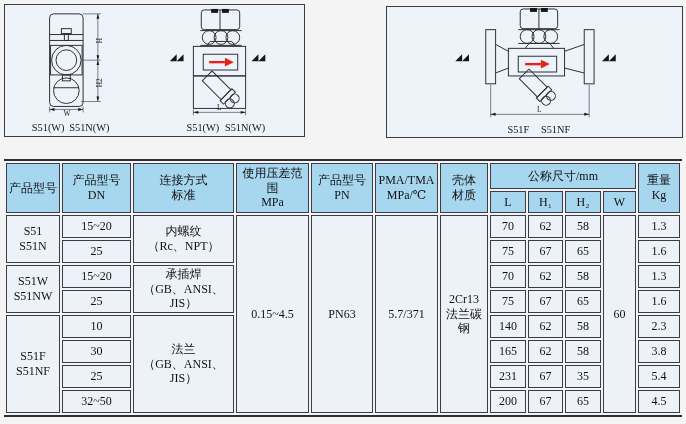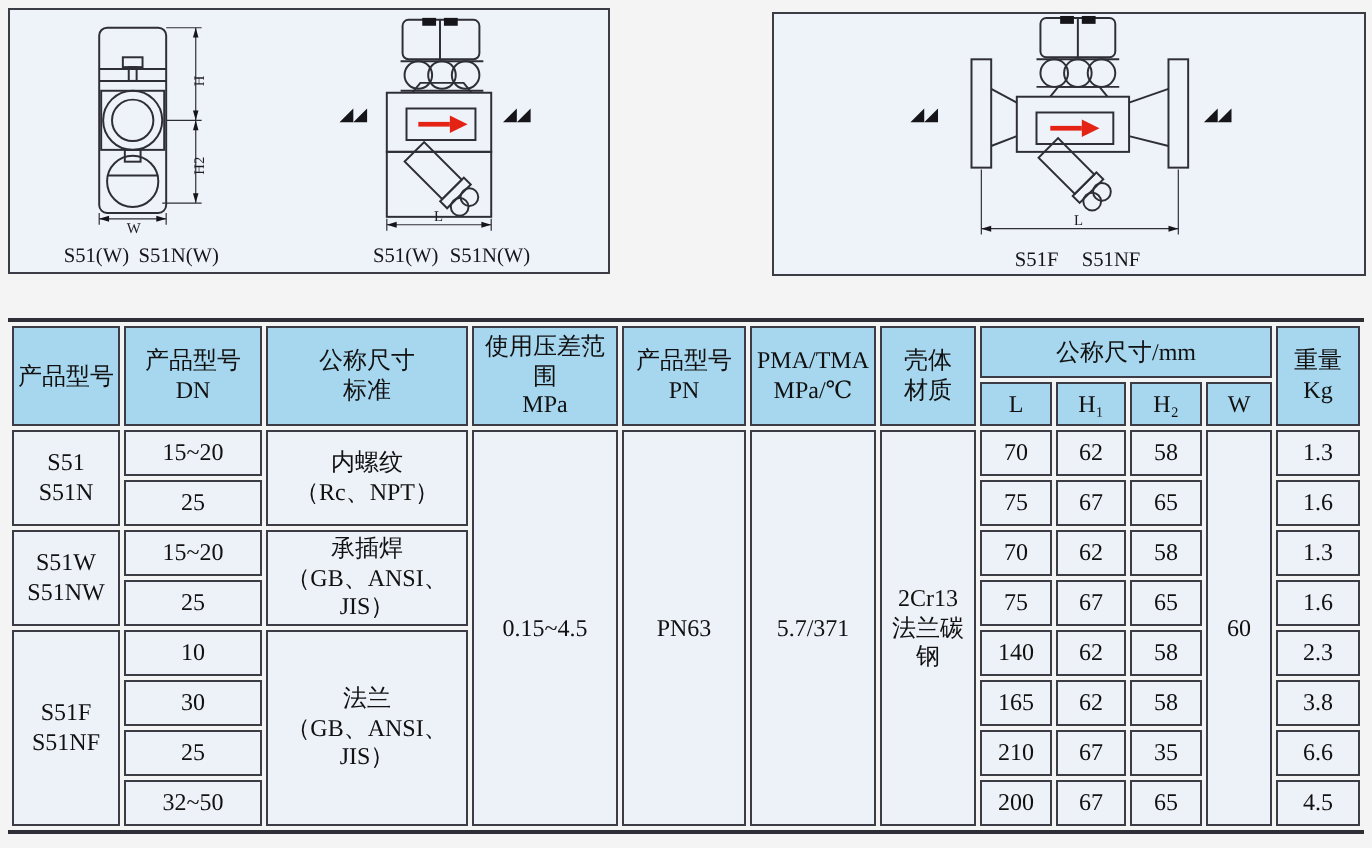--- a/index.html
+++ b/index.html
@@ -228,21 +228,21 @@
     <thead>
       <tr class="hrow1">
         <th rowspan="2">
             <div>产品型号</div>
           </th>
         <th rowspan="2">
             <div>产品型号</div>
             <div>DN</div>
           </th>
         <th rowspan="2">
-            <div>公称尺寸</div>
+            <div>连接方式</div>
             <div>标准</div>
           </th>
         <th rowspan="2">
             <div>使用压差范围</div>
             <div>MPa</div>
           </th>
         <th rowspan="2">
             <div>产品型号</div>
             <div>PN</div>
           </th>
@@ -347,24 +347,24 @@
       </tr>
       <tr>
         <td>30</td>
         <td>165</td>
         <td>62</td>
         <td>58</td>
         <td>3.8</td>
       </tr>
       <tr>
         <td>25</td>
-        <td>210</td>
+        <td>231</td>
         <td>67</td>
         <td>35</td>
-        <td>6.6</td>
+        <td>5.4</td>
       </tr>
       <tr>
         <td>32~50</td>
         <td>200</td>
         <td>67</td>
         <td>65</td>
         <td>4.5</td>
       </tr>
     </tbody>
   </table>

